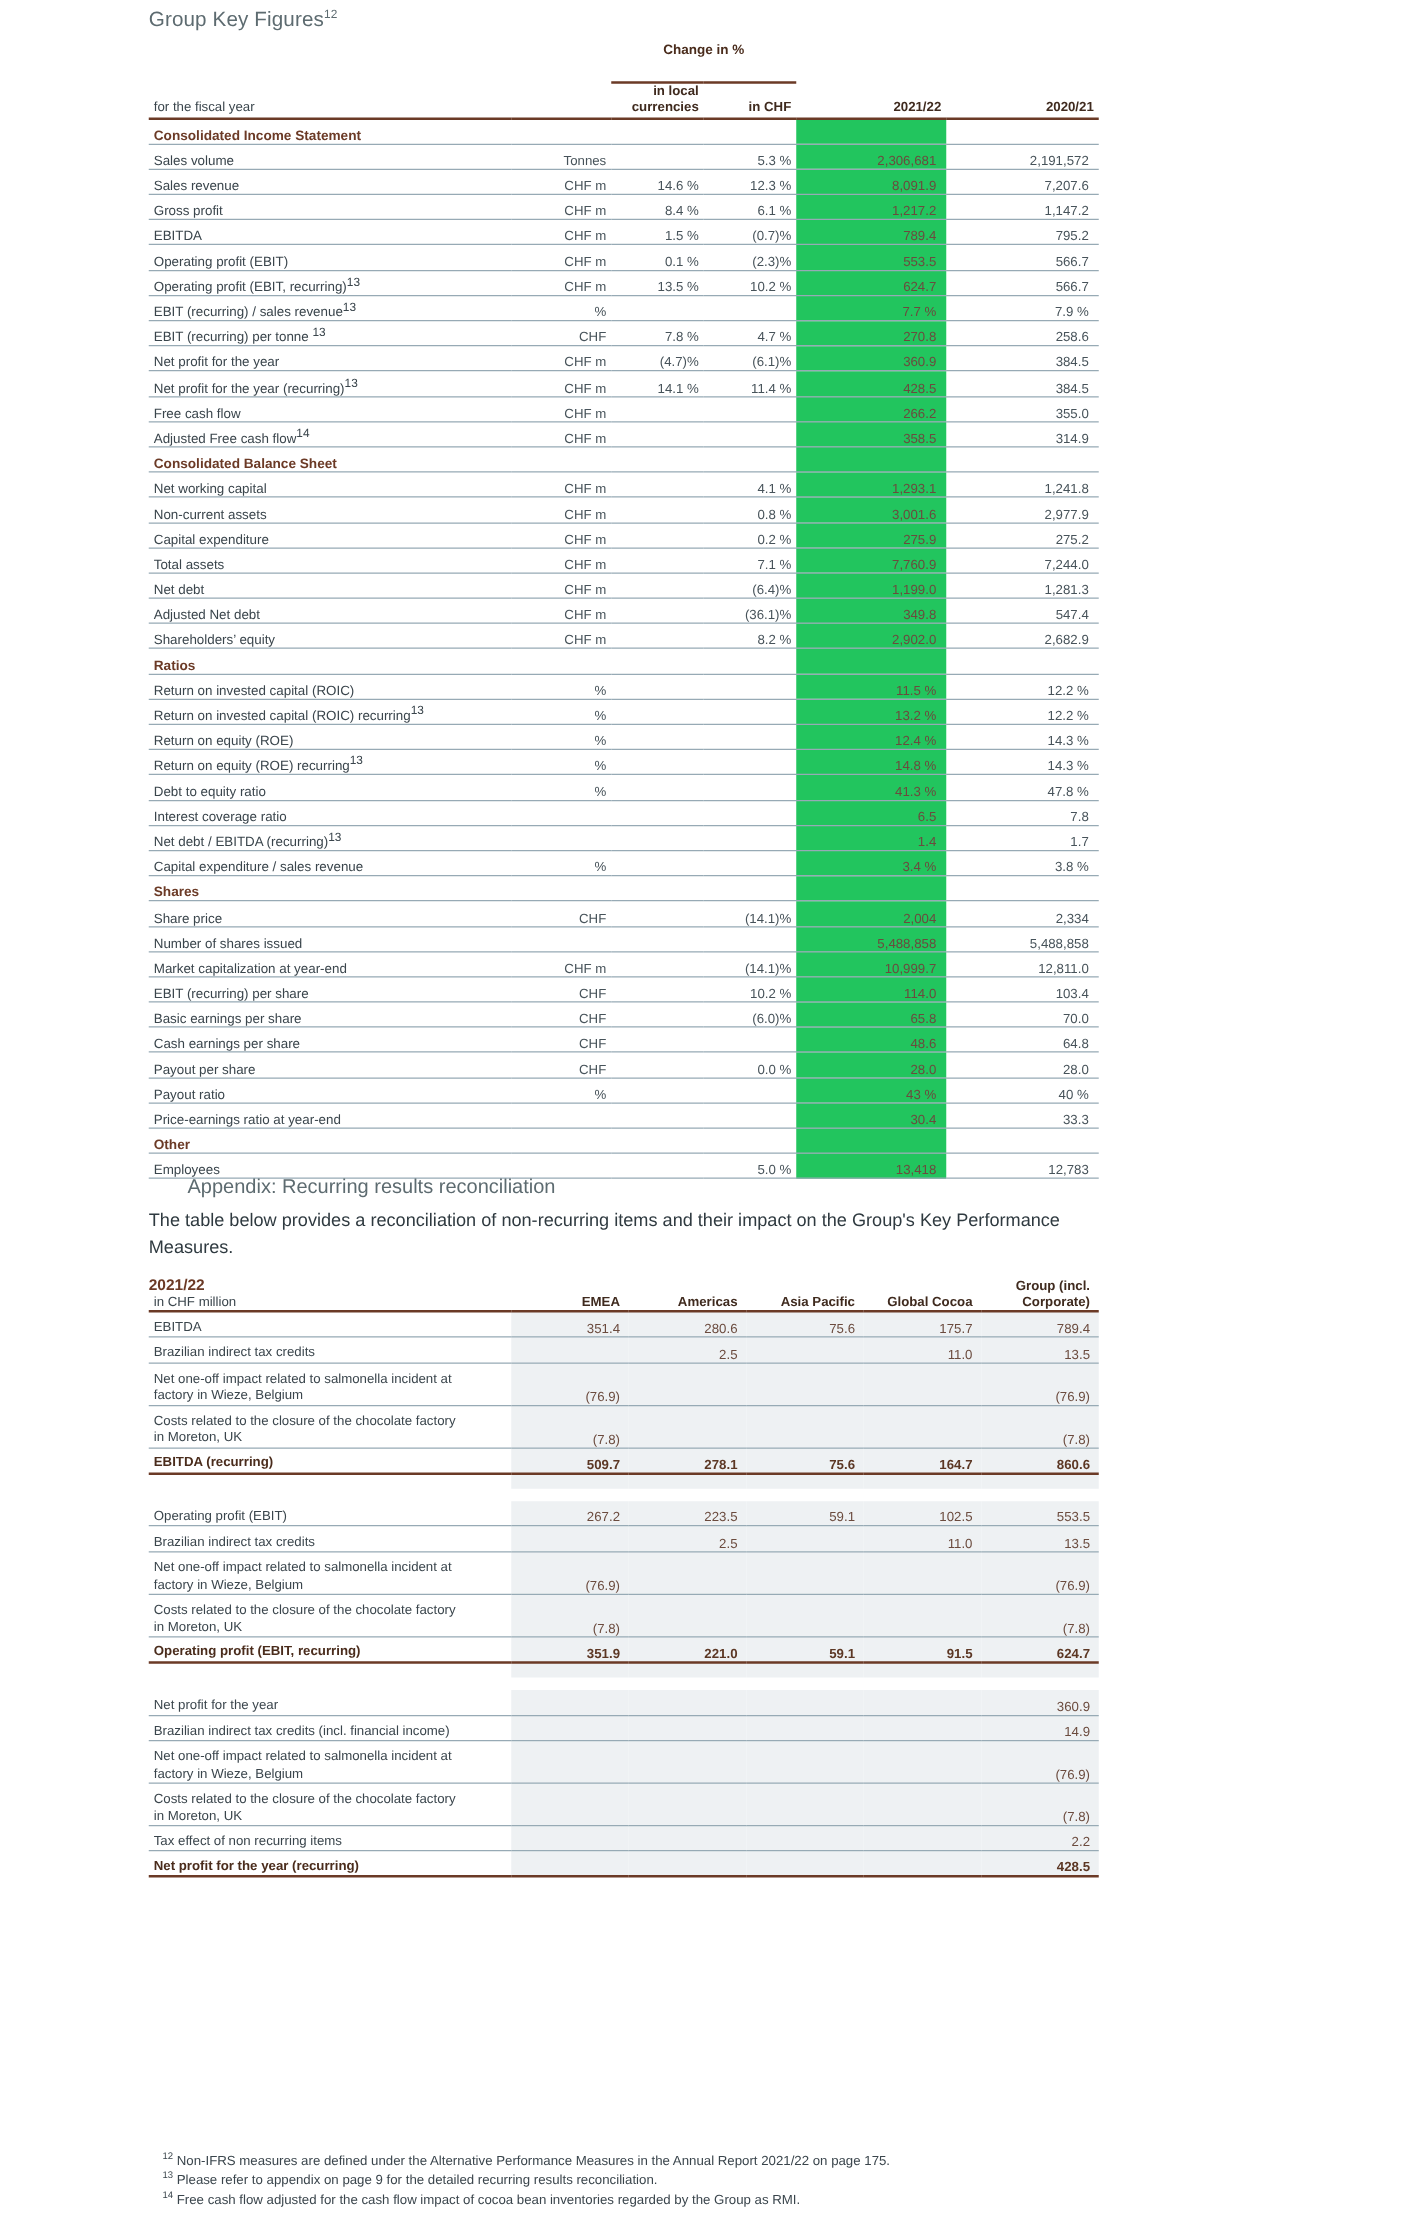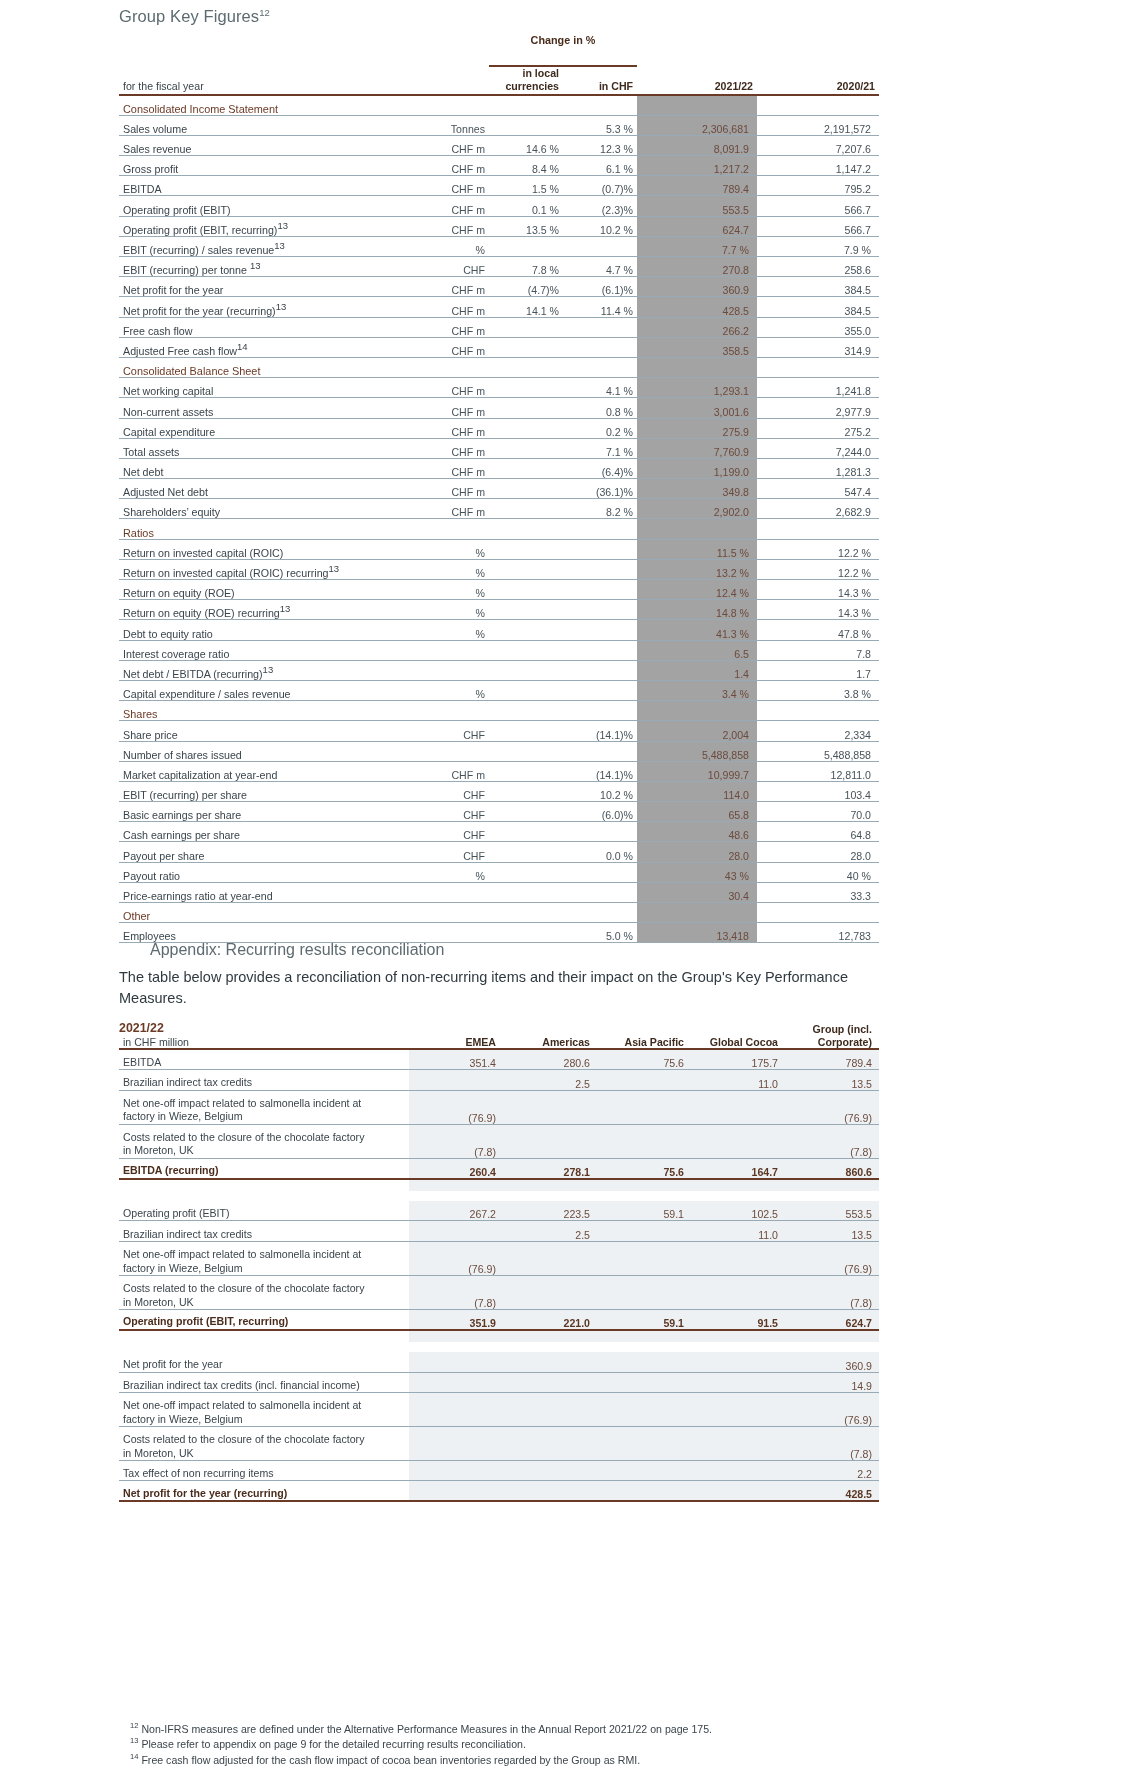--- a/index.html
+++ b/index.html
@@ -70,30 +70,30 @@
   .kf .lbl {
     width: 290px;
     text-align: left;
     padding-left: 4px;
     color: #3a454c;
     font-size: 10.7px;
   }
   .kf .unit { width: 80px; text-align: right; padding-right: 4px; color:#47535a;}
   .kf .c1   { width: 74px; text-align: right; padding-right: 4px; color:#47535a;}
   .kf .c2   { width: 74px; text-align: right; padding-right: 4px; color:#47535a;}
-  .kf .c3   { width: 120px; text-align: right; padding-right: 8px; color:#6b4b3e; background:#a3a3a3;}
+  .kf .c3   { width: 120px; text-align: right; padding-right: 8px; color:#6b4b3e; background:#22c55e;}
   .kf .c4   { width: 120px; text-align: right; padding-right: 8px; color:#47535a;}
 
   .kf tr.data td { height: 20.2px; border-bottom: 1px solid #97aab5; }
   .kf tr.data td.lbl { border-bottom: 1px solid #97aab5; }
 
   .kf tr.section td {
     height: 20.2px;
     border-bottom: 1px solid #97aab5;
-    font-weight: normal;
+    font-weight: bold;
     color: #6b3a26;
     font-size: 10.9px;
   }
   .kf tr.headrow td {
     border-bottom: 2px solid #6b3a26;
     height: 16px;
     font-weight: bold;
     font-size: 10.6px;
     color: #3f2a1e;
     padding-bottom: 2px;
@@ -614,21 +614,21 @@
         <tr class="arow tall">
           <td class="albl">Costs related to the closure of the chocolate factory<br>in Moreton, UK</td>
           <td class="acol">(7.8)</td>
           <td class="acol"></td>
           <td class="acol"></td>
           <td class="acol"></td>
           <td class="acol last">(7.8)</td>
         </tr>
         <tr class="arow total">
           <td class="albl">EBITDA (recurring)</td>
-          <td class="acol">260.4</td>
+          <td class="acol">509.7</td>
           <td class="acol">278.1</td>
           <td class="acol">75.6</td>
           <td class="acol">164.7</td>
           <td class="acol last">860.6</td>
         </tr>
         <tr class="spacer">
           <td class="albl"></td>
           <td class="acol"></td>
           <td class="acol"></td>
           <td class="acol"></td>

